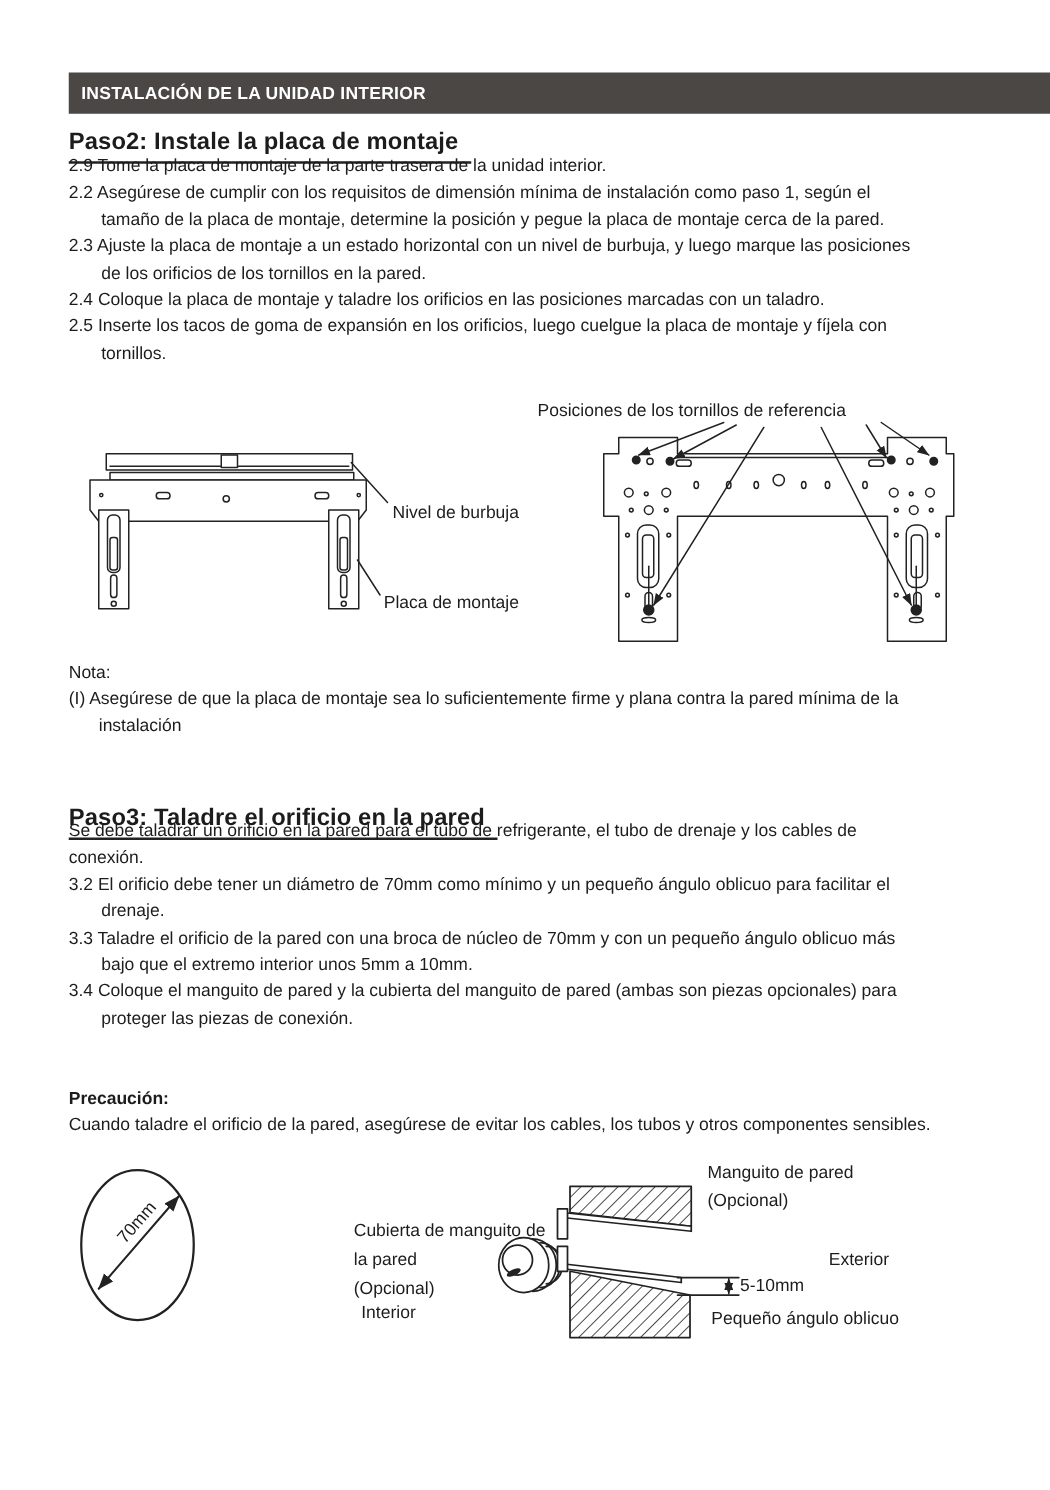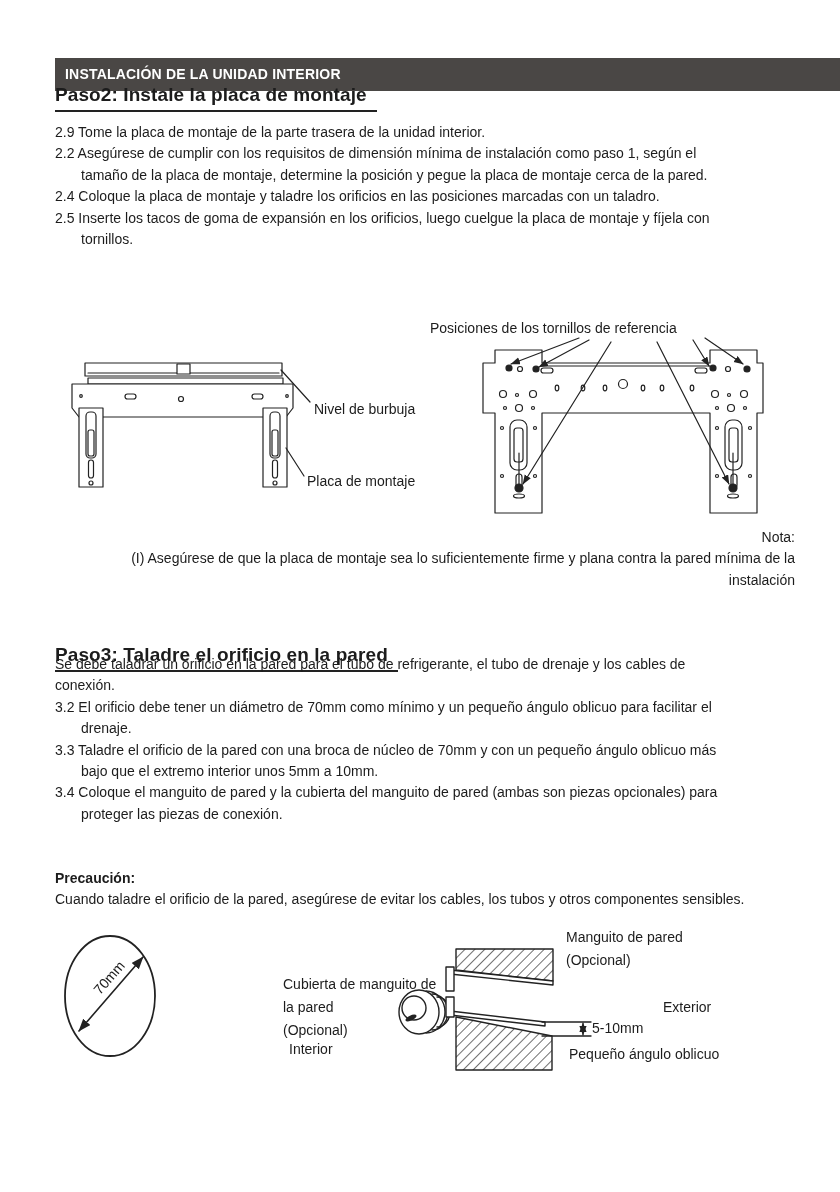--- a/index.html
+++ b/index.html
@@ -23,26 +23,28 @@
   .fig-label{position:absolute;font-size:14px;line-height:23px;white-space:pre-line;}
   .rot{transform:rotate(-49deg);transform-origin:left top;}
 </style>
 </head>
 <body>
 
 <div class="page">
 
   <div class="abs title-bar">INSTALACIÓN DE LA UNIDAD INTERIOR</div>
 
-  <div class="abs step-head" style="top:84px;">Paso2: Instale la placa de montaje</div>
+  <div class="abs step-head" style="top:103px;">Paso2: Instale la placa de montaje</div>
 
   <div class="abs sec" style="top:122px;">
     <div class="txt li">2.9 Tome la placa de montaje de la parte trasera de la unidad interior.</div>
     <div class="txt li">2.2 Asegúrese de cumplir con los requisitos de dimensión mínima de instalación como paso 1, según el
 tamaño de la placa de montaje, determine la posición y pegue la placa de montaje cerca de la pared.</div>
+    <div class="txt li">2.3 Ajuste la placa de montaje a un estado horizontal con un nivel de burbuja, y luego marque las posiciones
+de los orificios de los tornillos en la pared.</div>
     <div class="txt li">2.4 Coloque la placa de montaje y taladre los orificios en las posiciones marcadas con un taladro.</div>
     <div class="txt li">2.5 Inserte los tacos de goma de expansión en los orificios, luego cuelgue la placa de montaje y fíjela con
 tornillos.</div>
   </div>
 
   <div class="abs fig" style="top:308px;height:214px;">
     <svg width="745" height="214" viewBox="0 0 745 214" fill="none" stroke="#222" stroke-width="1.2" stroke-linejoin="round" stroke-linecap="round">
       <defs>
         <marker id="arr1" markerWidth="9" markerHeight="7" refX="7.5" refY="3" orient="auto">
           <path d="M0,0 L8,3 L0,6 z" fill="#222" stroke="none"></path>
@@ -130,21 +132,21 @@
         <line x1="602" y1="34" x2="674" y2="176" marker-end="url(#arr1)"></line>
         <line x1="638" y1="32" x2="654" y2="58" marker-end="url(#arr1)"></line>
         <line x1="650" y1="30" x2="688" y2="56" marker-end="url(#arr1)"></line>
       </g>
     </svg>
     <div class="fig-label" style="left:375px;top:9px;">Posiciones de los tornillos de referencia</div>
     <div class="fig-label" style="left:259px;top:90px;">Nivel de burbuja</div>
     <div class="fig-label" style="left:252px;top:162px;">Placa de montaje</div>
   </div>
 
-  <div class="abs sec" style="top:527px;text-align:right;">
+  <div class="abs sec" style="top:527px;">
     <div class="txt">Nota:</div>
     <div class="txt li-note">(I) Asegúrese de que la placa de montaje sea lo suficientemente firme y plana contra la pared mínima de la
 instalación</div>
   </div>
 
   <div class="abs step-head" style="top:644px;">Paso3: Taladre el orificio en la pared</div>
 
   <div class="abs sec" style="top:654px;">
     <div class="txt">Se debe taladrar un orificio en la pared para el tubo de refrigerante, el tubo de drenaje y los cables de
 conexión.</div>

